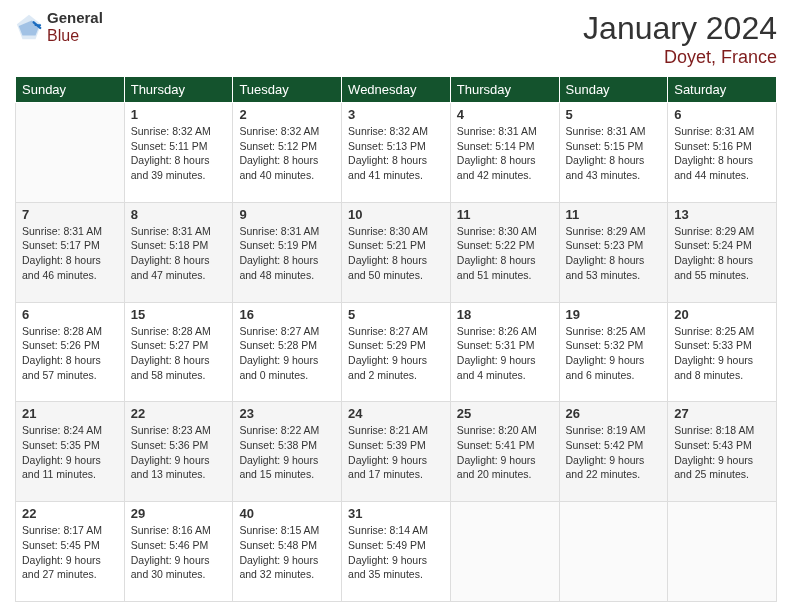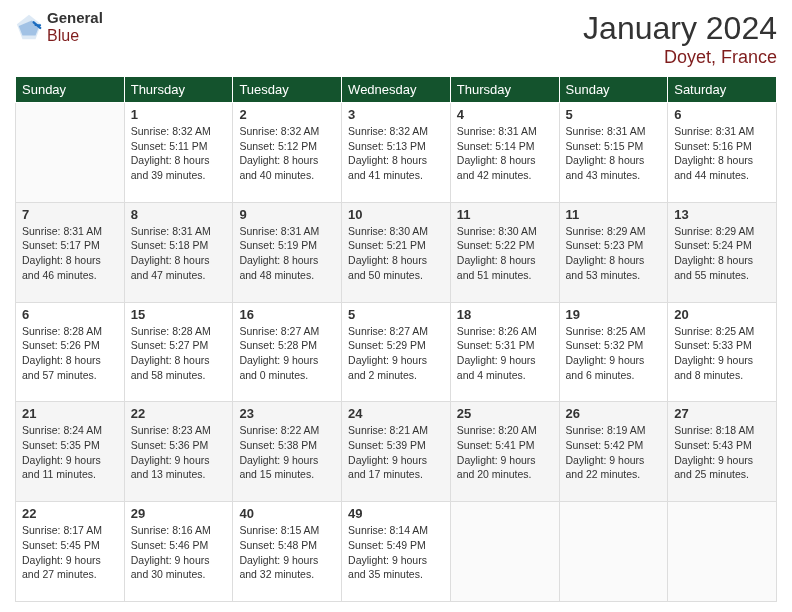--- a/index.html
+++ b/index.html
@@ -250,21 +250,21 @@
           </td>
           <td>
             <span class="day-number">29</span>
             <div class="cell-text">Sunrise: 8:16 AM<br>Sunset: 5:46 PM<br>Daylight: 9 hours and 30 minutes.</div>
           </td>
           <td>
             <span class="day-number">40</span>
             <div class="cell-text">Sunrise: 8:15 AM<br>Sunset: 5:48 PM<br>Daylight: 9 hours and 32 minutes.</div>
           </td>
           <td>
-            <span class="day-number">49</span>
+            <span class="day-number">31</span>
             <div class="cell-text">Sunrise: 8:14 AM<br>Sunset: 5:49 PM<br>Daylight: 9 hours and 35 minutes.</div>
           </td>
           <td class="empty-cell"></td>
           <td class="empty-cell"></td>
           <td class="empty-cell"></td>
         </tr>
       </tbody>
   </table>
 </div>
 

